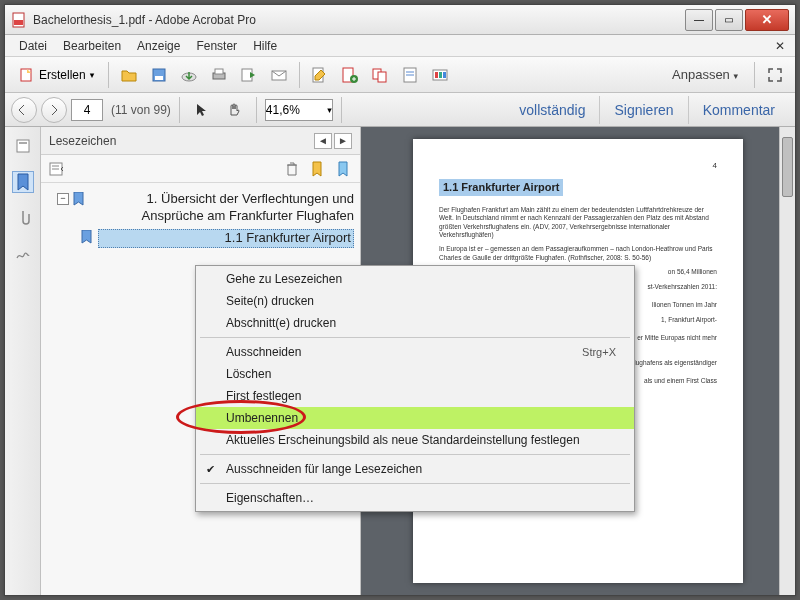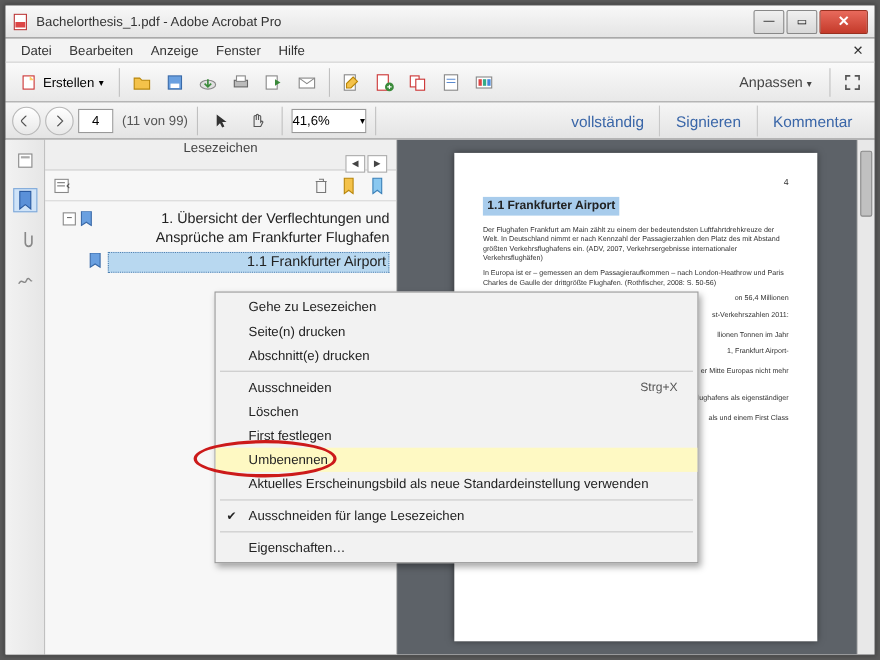--- a/index.html
+++ b/index.html
@@ -35,21 +35,21 @@
   .rightlinks { margin-left: auto; display: flex; gap: 0; }
   .rlink { font-size: 14px; color: #3a66a8; padding: 6px 14px; cursor: pointer; border-left: 1px solid #c8c8c8; }
 
   
   .body { flex: 1; display: flex; background: #fff; overflow: hidden; }
   .sidestrip { width: 36px; background: linear-gradient(90deg,#f2f2f2,#e6e6e6); border-right: 1px solid #c0c0c0; display: flex; flex-direction: column; align-items: center; padding-top: 8px; gap: 14px; position: relative; }
   .sideicon { width: 22px; height: 22px; cursor: pointer; display:flex; align-items:center; justify-content:center; }
   .sideicon.active { background: #cfe3f8; border: 1px solid #7fa8d8; }
 
   .bookmarks { width: 320px; background: #f7f7f7; border-right: 1px solid #c0c0c0; display: flex; flex-direction: column; }
-  .bm-head { height: 28px; display: flex; align-items: center; padding: 0 8px; font-size: 12px; color: #444; border-bottom: 1px solid #d0d0d0; background: #efefef; flex-direction: column; }
+  .bm-head { height: 28px; display: flex; align-items: center; padding: 0 8px; font-size: 12px; color: #444; border-bottom: 1px solid #d0d0d0; background: #efefef; }
   .bm-head .nav { margin-left: auto; display: flex; gap: 2px; }
   .bm-head .nav div { width: 18px; height: 16px; border: 1px solid #aaa; background: #fff; font-size: 10px; display:flex;align-items:center;justify-content:center; cursor:pointer; }
   .bm-tools { height: 28px; display: flex; align-items: center; padding: 0 6px; gap: 6px; border-bottom: 1px solid #d8d8d8; }
   .bm-tools .spacer { flex: 1; }
   .tool { width: 20px; height: 20px; cursor:pointer; display:flex;align-items:center;justify-content:center; }
 
   .bm-tree { flex: 1; padding: 6px 4px; font-size: 13px; color: #222; overflow: hidden; }
   .bm-item { display: flex; align-items: flex-start; padding: 2px 2px; cursor: pointer; line-height:1.3; }
   .bm-item.level1 { margin-left: 10px; }
   .bm-item.level2 { margin-left: 34px; }
@@ -62,21 +62,21 @@
   .page { width: 330px; background: #fff; box-shadow: 0 0 6px rgba(0,0,0,0.5); padding: 22px 26px; font-size: 7px; color: #222; line-height: 1.3; }
   .page .pnum { text-align: right; font-size: 8px; color: #333; margin-bottom: 8px;}
   .page h2 { font-size: 11px; background: #a8ccec; display: inline-block; padding: 1px 4px; margin-bottom: 10px; font-weight: bold; }
   .page p { margin-bottom: 6px; font-size: 6.5px; color: #333; }
   .scroll { position:absolute; right:0; top:0; bottom:0; width:16px; background:#e8e8e8; border-left:1px solid #c0c0c0;}
   .thumb { position:absolute; left:2px; right:2px; top:10px; height:60px; background:#c0c0c0; border:1px solid #888; border-radius:2px;}
 
   
   .context { position: absolute; left: 195px; top: 265px; width: 440px; background: #f2f2f2; border: 1px solid #9a9a9a; box-shadow: 2px 3px 6px rgba(0,0,0,0.35); font-size: 12px; color: #222; padding: 2px 0; z-index: 50; }
   .ctx-item { padding: 4px 18px 4px 30px; display: flex; align-items: center; cursor: pointer; position:relative; }
-  .ctx-item.highlight { background: #fef9c3; }
+  .ctx-item.highlight { background: #bef264; }
   .ctx-item .shortcut { margin-left: auto; color: #555; font-size: 11px; }
   .ctx-item .check { position:absolute; left:10px; font-size:11px; }
   .ctx-sep { height: 1px; background: #c8c8c8; margin: 3px 4px; }
 
   
   .ellipse { position: absolute; left: 176px; top: 400px; width: 130px; height: 34px; border: 3px solid #cc1a1a; border-radius: 50%; pointer-events: none; z-index: 60; }
 
   svg { display:block; }
 </style>
 </head>
@@ -354,21 +354,21 @@
   <div class="ctx-item">
       <span>Löschen</span>
     </div>
   <div class="ctx-item">
       <span>First festlegen</span>
     </div>
   <div class="ctx-item highlight">
       <span>Umbenennen</span>
     </div>
   <div class="ctx-item">
-      <span>Aktuelles Erscheinungsbild als neue Standardeinstellung verwenden</span>
+      <span>Aktuelles Erscheinungsbild als neue Standardeinstellung festlegen</span>
     </div>
   <div class="ctx-sep"></div>
   <div class="ctx-item">
       <span class="check">✔</span>
       <span>Ausschneiden für lange Lesezeichen</span>
     </div>
   <div class="ctx-sep"></div>
   <div class="ctx-item">
       <span>Eigenschaften…</span>
     </div>

